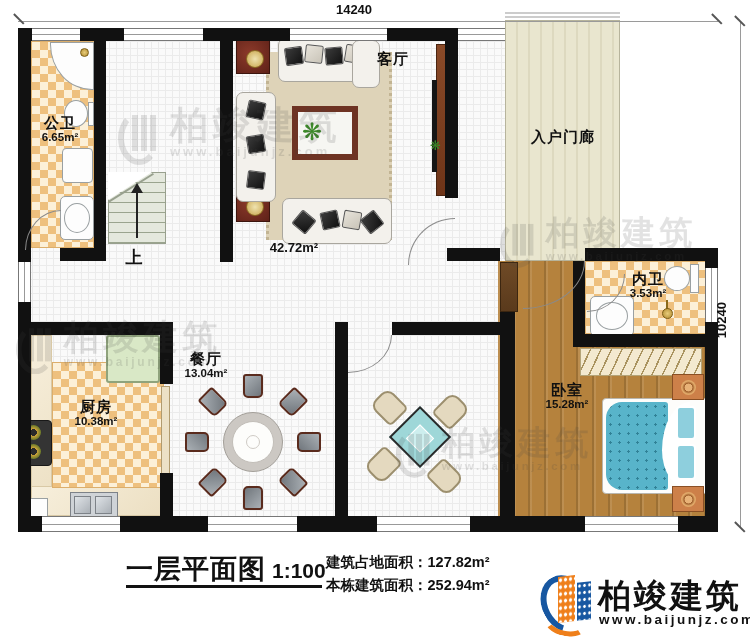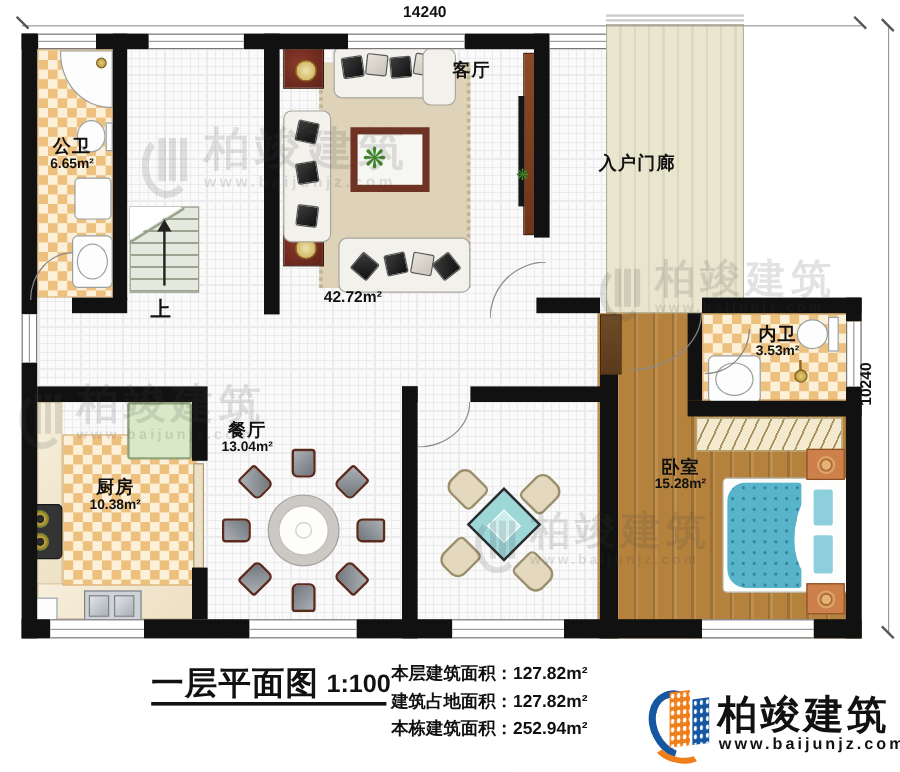--- a/index.html
+++ b/index.html
@@ -215,21 +215,21 @@
     <div class="golddot" style="left:662px;top:308px;width:9px;height:9px;"></div>
 
     <div class="rlabel" style="left:20px;top:114px;width:80px;">
       <div class="rname">公卫</div>
       <div class="rarea">6.65m²</div>
     </div>
     <div class="rlabel" style="left:357px;top:50px;width:72px;">
       <div class="rname">客厅</div>
     </div>
     <div class="arealab" style="left:252px;top:240px;width:84px;">42.72m²</div>
-    <div class="rlabel" style="left:477px;top:128px;width:108px;">
+    <div class="rlabel" style="left:509px;top:128px;width:108px;">
       <div class="rname">入户门廊</div>
     </div>
     <div class="rlabel" style="left:607px;top:270px;width:82px;">
       <div class="rname">内卫</div>
       <div class="rarea">3.53m²</div>
     </div>
     <div class="rlabel" style="left:165px;top:350px;width:82px;">
       <div class="rname">餐厅</div>
       <div class="rarea">13.04m²</div>
     </div>
@@ -330,21 +330,20 @@
       <div class="dchair" style="left: 187px; top: 430px; transform: rotate(270deg); z-index: 3;"></div>
       <div class="dchair" style="left: 203.402px; top: 390.402px; transform: rotate(315deg); z-index: 3;"></div>
       <div class="dchair" style="left: 243px; top: 374px; transform: rotate(360deg); z-index: 3;"></div>
       <div class="dchair" style="left: 282.598px; top: 390.402px; transform: rotate(405deg); z-index: 3;"></div>
     </div>
 
   <div class="tb-title">一层平面图</div>
   <div class="tb-scale">1:100</div>
   <div class="tb-rule"></div>
   <div class="tb-stats">
-    <div><span>本层建筑面积：</span><span>127.82m²</span></div>
     <div><span>建筑占地面积：</span><span>127.82m²</span></div>
     <div><span>本栋建筑面积：</span><span>252.94m²</span></div>
   </div>
   <div class="logo">
     <div class="lg-arc"></div>
     <div class="lg-swoosh"></div>
     <div class="lg-b1"></div>
     <div class="lg-b2"></div>
     <div class="lg-name">柏竣建筑</div>
     <div class="lg-url">www.baijunjz.com</div>

